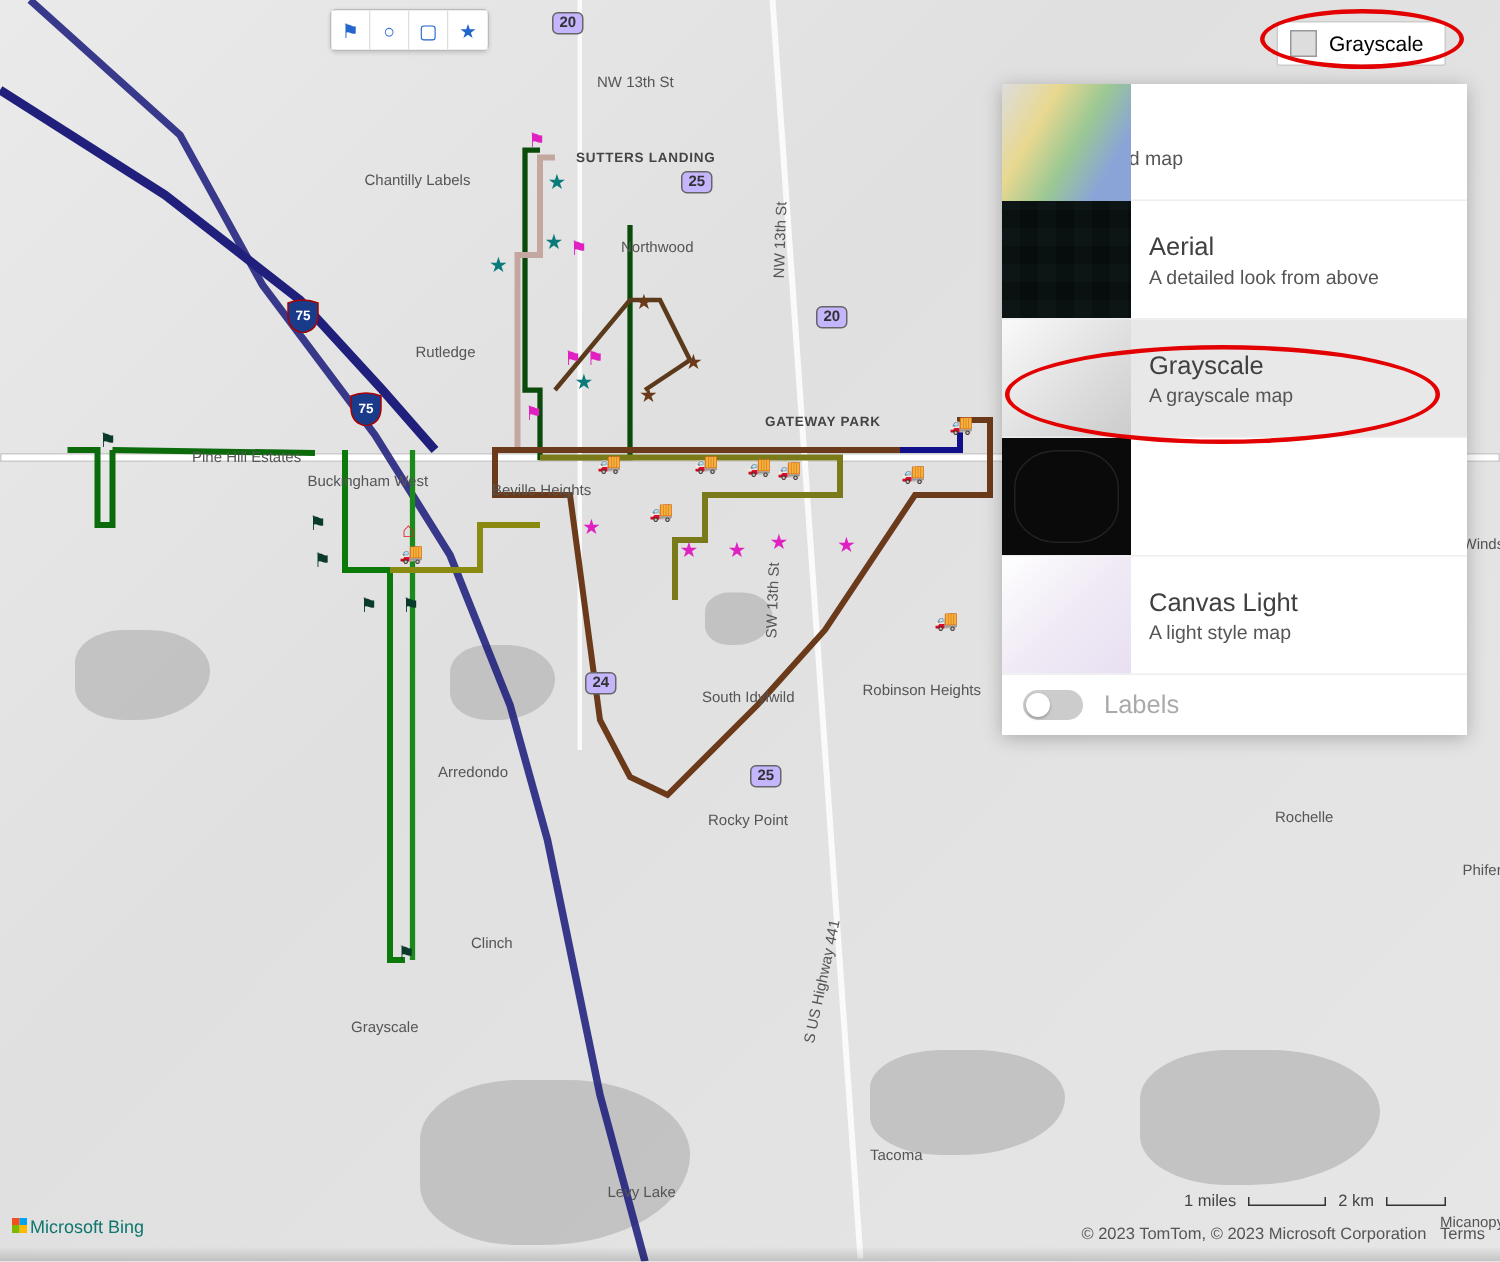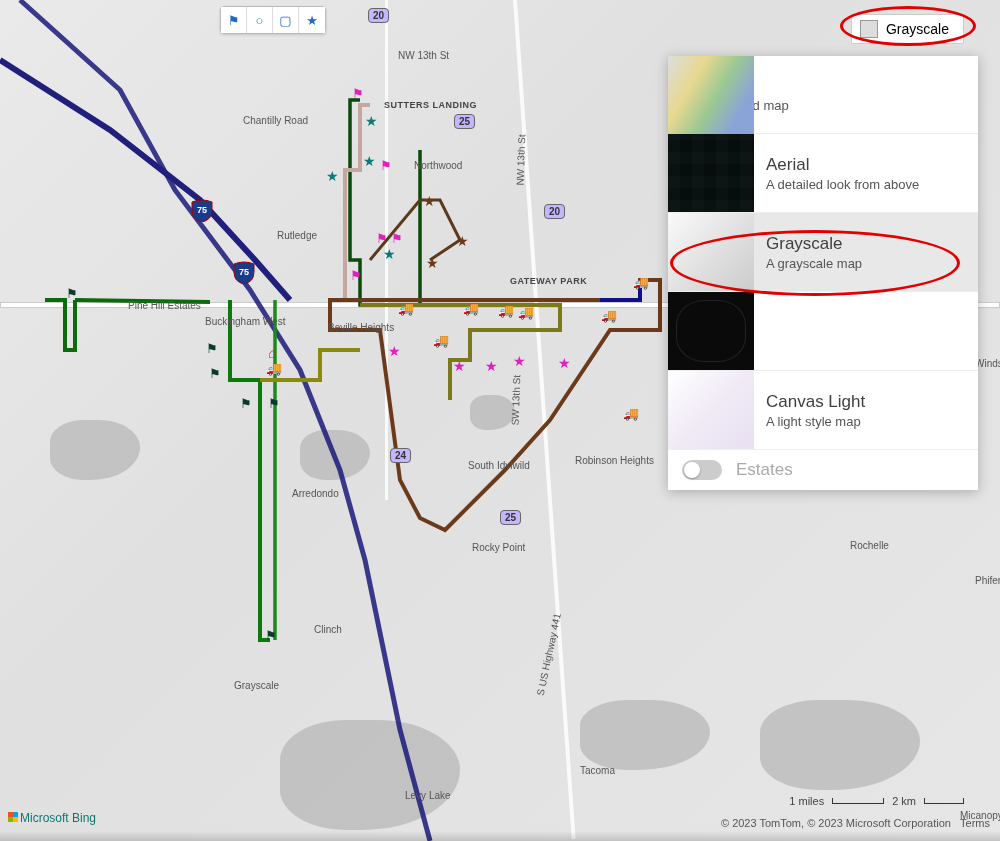--- a/index.html
+++ b/index.html
@@ -114,31 +114,31 @@
         <text x="12" y="15" text-anchor="middle" fill="#fff" font-size="9" font-weight="700">75</text>
       </svg>
   </div>
 
   <div class="route-badge" style="left:368px; top:8px;">20</div>
   <div class="route-badge" style="left:544px; top:204px;">20</div>
   <div class="route-badge" style="left:454px; top:114px;">25</div>
   <div class="route-badge" style="left:500px; top:510px;">25</div>
   <div class="route-badge" style="left:390px; top:448px;">24</div>
 
-  <div class="place-label" style="left:243px; top:115px;">Chantilly Road</div>
+  <div class="place-label" style="left:243px; top:115px;">Chantilly Labels</div>
   <div class="place-label caps" style="left:384px; top:100px;">SUTTERS LANDING</div>
   <div class="place-label" style="left:414px; top:160px;">Northwood</div>
   <div class="place-label" style="left:277px; top:230px;">Rutledge</div>
   <div class="place-label caps" style="left:510px; top:276px;">GATEWAY PARK</div>
   <div class="place-label" style="left:128px; top:300px;">Pine Hill Estates</div>
   <div class="place-label" style="left:205px; top:316px;">Buckingham West</div>
   <div class="place-label" style="left:328px; top:322px;">Beville Heights</div>
   <div class="place-label" style="left:575px; top:455px;">Robinson Heights</div>
   <div class="place-label" style="left:468px; top:460px;">South Idylwild</div>
-  <div class="place-label" style="left:292px; top:488px;">Arredondo</div>
+  <div class="place-label" style="left:292px; top:510px;">Arredondo</div>
   <div class="place-label" style="left:472px; top:542px;">Rocky Point</div>
   <div class="place-label" style="left:314px; top:624px;">Clinch</div>
   <div class="place-label" style="left:234px; top:680px;">Grayscale</div>
   <div class="place-label" style="left:405px; top:790px;">Levy Lake</div>
   <div class="place-label" style="left:580px; top:765px;">Tacoma</div>
   <div class="place-label" style="left:850px; top:540px;">Rochelle</div>
   <div class="place-label" style="left:975px; top:358px;">Windsor</div>
   <div class="place-label" style="left:975px; top:575px;">Phifer</div>
   <div class="place-label" style="left:960px; top:810px;">Micanopy</div>
   <div class="place-label" style="left:398px; top:50px; transform: rotate(0deg);">NW 13th St</div>
@@ -233,21 +233,21 @@
       <div class="layer-thumb light"></div>
       <div class="layer-text">
         <div class="layer-title">Canvas Light</div>
         <div class="layer-desc">A light style map</div>
       </div>
     </div>
     <div class="labels-row">
       <div class="toggle">
           <div class="knob"></div>
         </div>
-      <span>Estates</span>
+      <span>Labels</span>
     </div>
   </div>
   <div class="highlight-ellipse" style="left:670px; top:230px; width:290px; height:66px;"></div>
 
   <div class="scale-bar">
     <span>1 miles</span>
     <span class="scale-seg" style="width:52px;"></span>
     <span>2 km</span>
     <span class="scale-seg" style="width:40px;"></span>
   </div>

